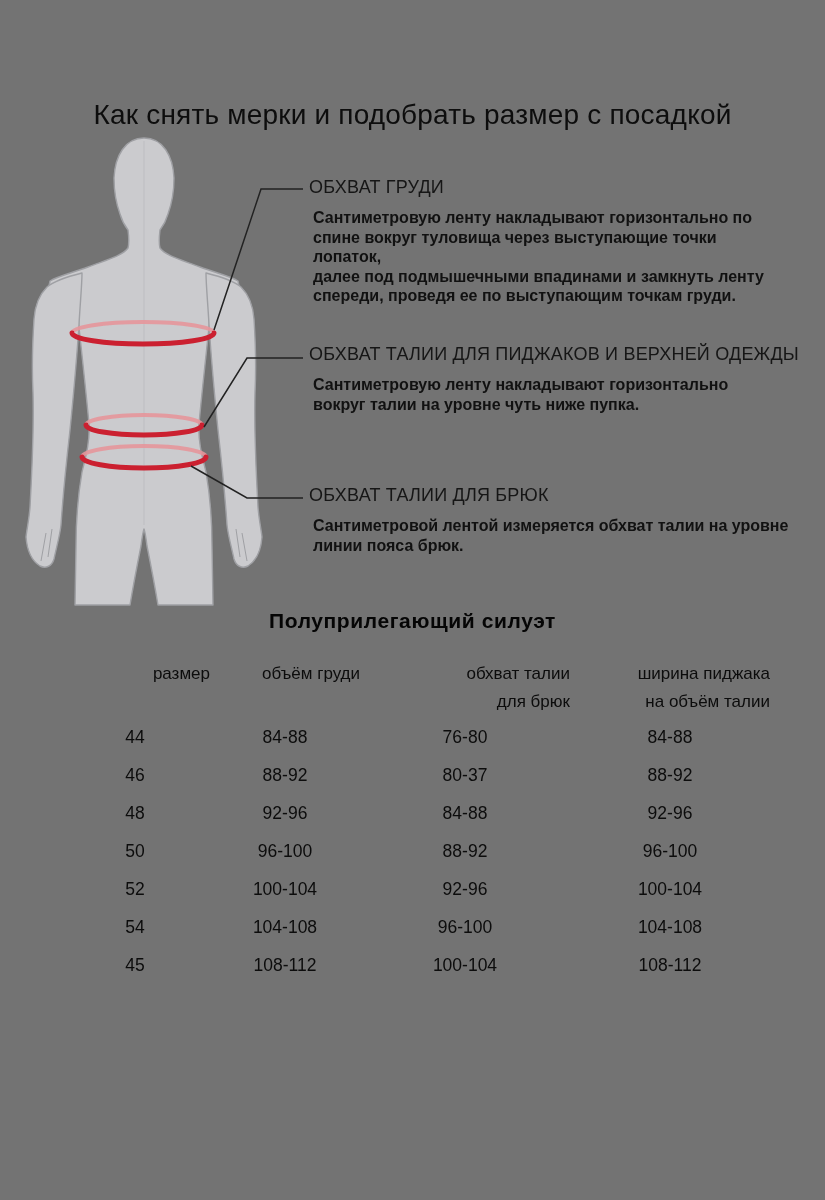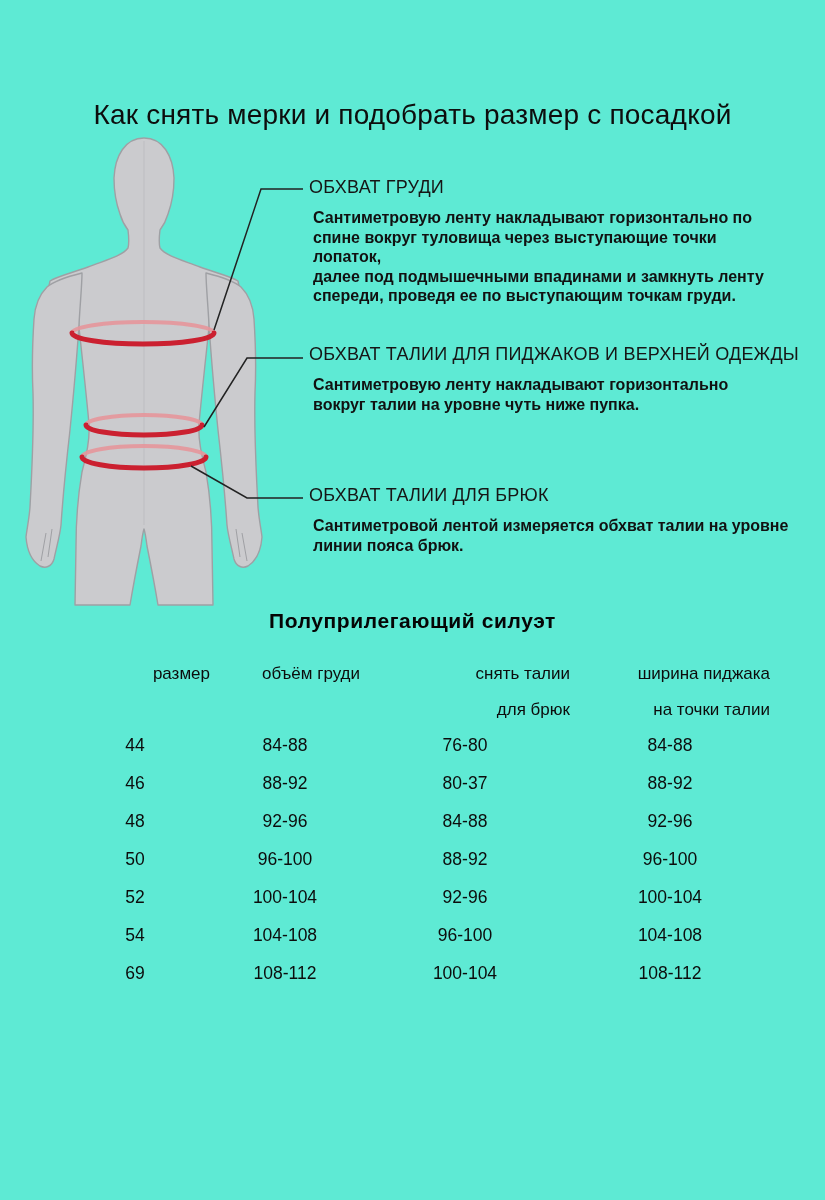--- a/index.html
+++ b/index.html
@@ -1,19 +1,19 @@
 <!DOCTYPE html>
 <html lang="ru"><head>
 <meta charset="utf-8">
 <style>
   html,body{margin:0;padding:0;background:#fff;}
   .page{
     position:relative;
     width:825px;height:1200px;
-    background:#5eead4;
+    background:#737373;
     font-family:"Liberation Sans","DejaVu Sans",sans-serif;
     color:#111;
     overflow:hidden;
   }
   .page-title{
     position:absolute;top:80px;left:0;right:0;
     text-align:center;
     font-size:28px;font-weight:400;color:#0d0d0d;
     letter-spacing:.2px;
   }
@@ -39,21 +39,21 @@
   }
   .size-table{
     position:absolute;left:60px;top:664px;width:710px;
     font-size:17px;color:#0c0c0c;
   }
   .tbl-row{
     display:grid;
     grid-template-columns:150px 150px 210px 200px;
   }
   .tbl-header .th{text-align:right;line-height:20px;}
-  .th .th-sub{margin-top:16px;min-height:20px;}
+  .th .th-sub{margin-top:8px;min-height:20px;}
   .tbl-body{margin-top:6px;}
   .tbl-body .tbl-row{height:38px;align-items:center;}
   .tbl-body .td{text-align:center;font-size:17.5px;}
 </style>
 </head>
 <body>
 
 <div class="page">
 
   <h1 class="page-title">Как снять мерки и подобрать размер с посадкой</h1>
@@ -171,26 +171,26 @@
     <div class="tbl-row tbl-header">
       <div class="th">
         <div>размер</div>
         <div class="th-sub"></div>
       </div>
       <div class="th">
         <div>объём груди</div>
         <div class="th-sub"></div>
       </div>
       <div class="th">
-        <div>снять талии</div>
+        <div>обхват талии</div>
         <div class="th-sub">для брюк</div>
       </div>
       <div class="th">
         <div>ширина пиджака</div>
-        <div class="th-sub">на точки талии</div>
+        <div class="th-sub">на объём талии</div>
       </div>
     </div>
 
     <div class="tbl-body">
       <div class="tbl-row">
         <div class="td">44</div>
         <div class="td">84-88</div>
         <div class="td">76-80</div>
         <div class="td">84-88</div>
       </div>
@@ -218,21 +218,21 @@
         <div class="td">92-96</div>
         <div class="td">100-104</div>
       </div>
       <div class="tbl-row">
         <div class="td">54</div>
         <div class="td">104-108</div>
         <div class="td">96-100</div>
         <div class="td">104-108</div>
       </div>
       <div class="tbl-row">
-        <div class="td">69</div>
+        <div class="td">45</div>
         <div class="td">108-112</div>
         <div class="td">100-104</div>
         <div class="td">108-112</div>
       </div>
     </div>
   </div>
 
 </div>
 
 </body></html>

